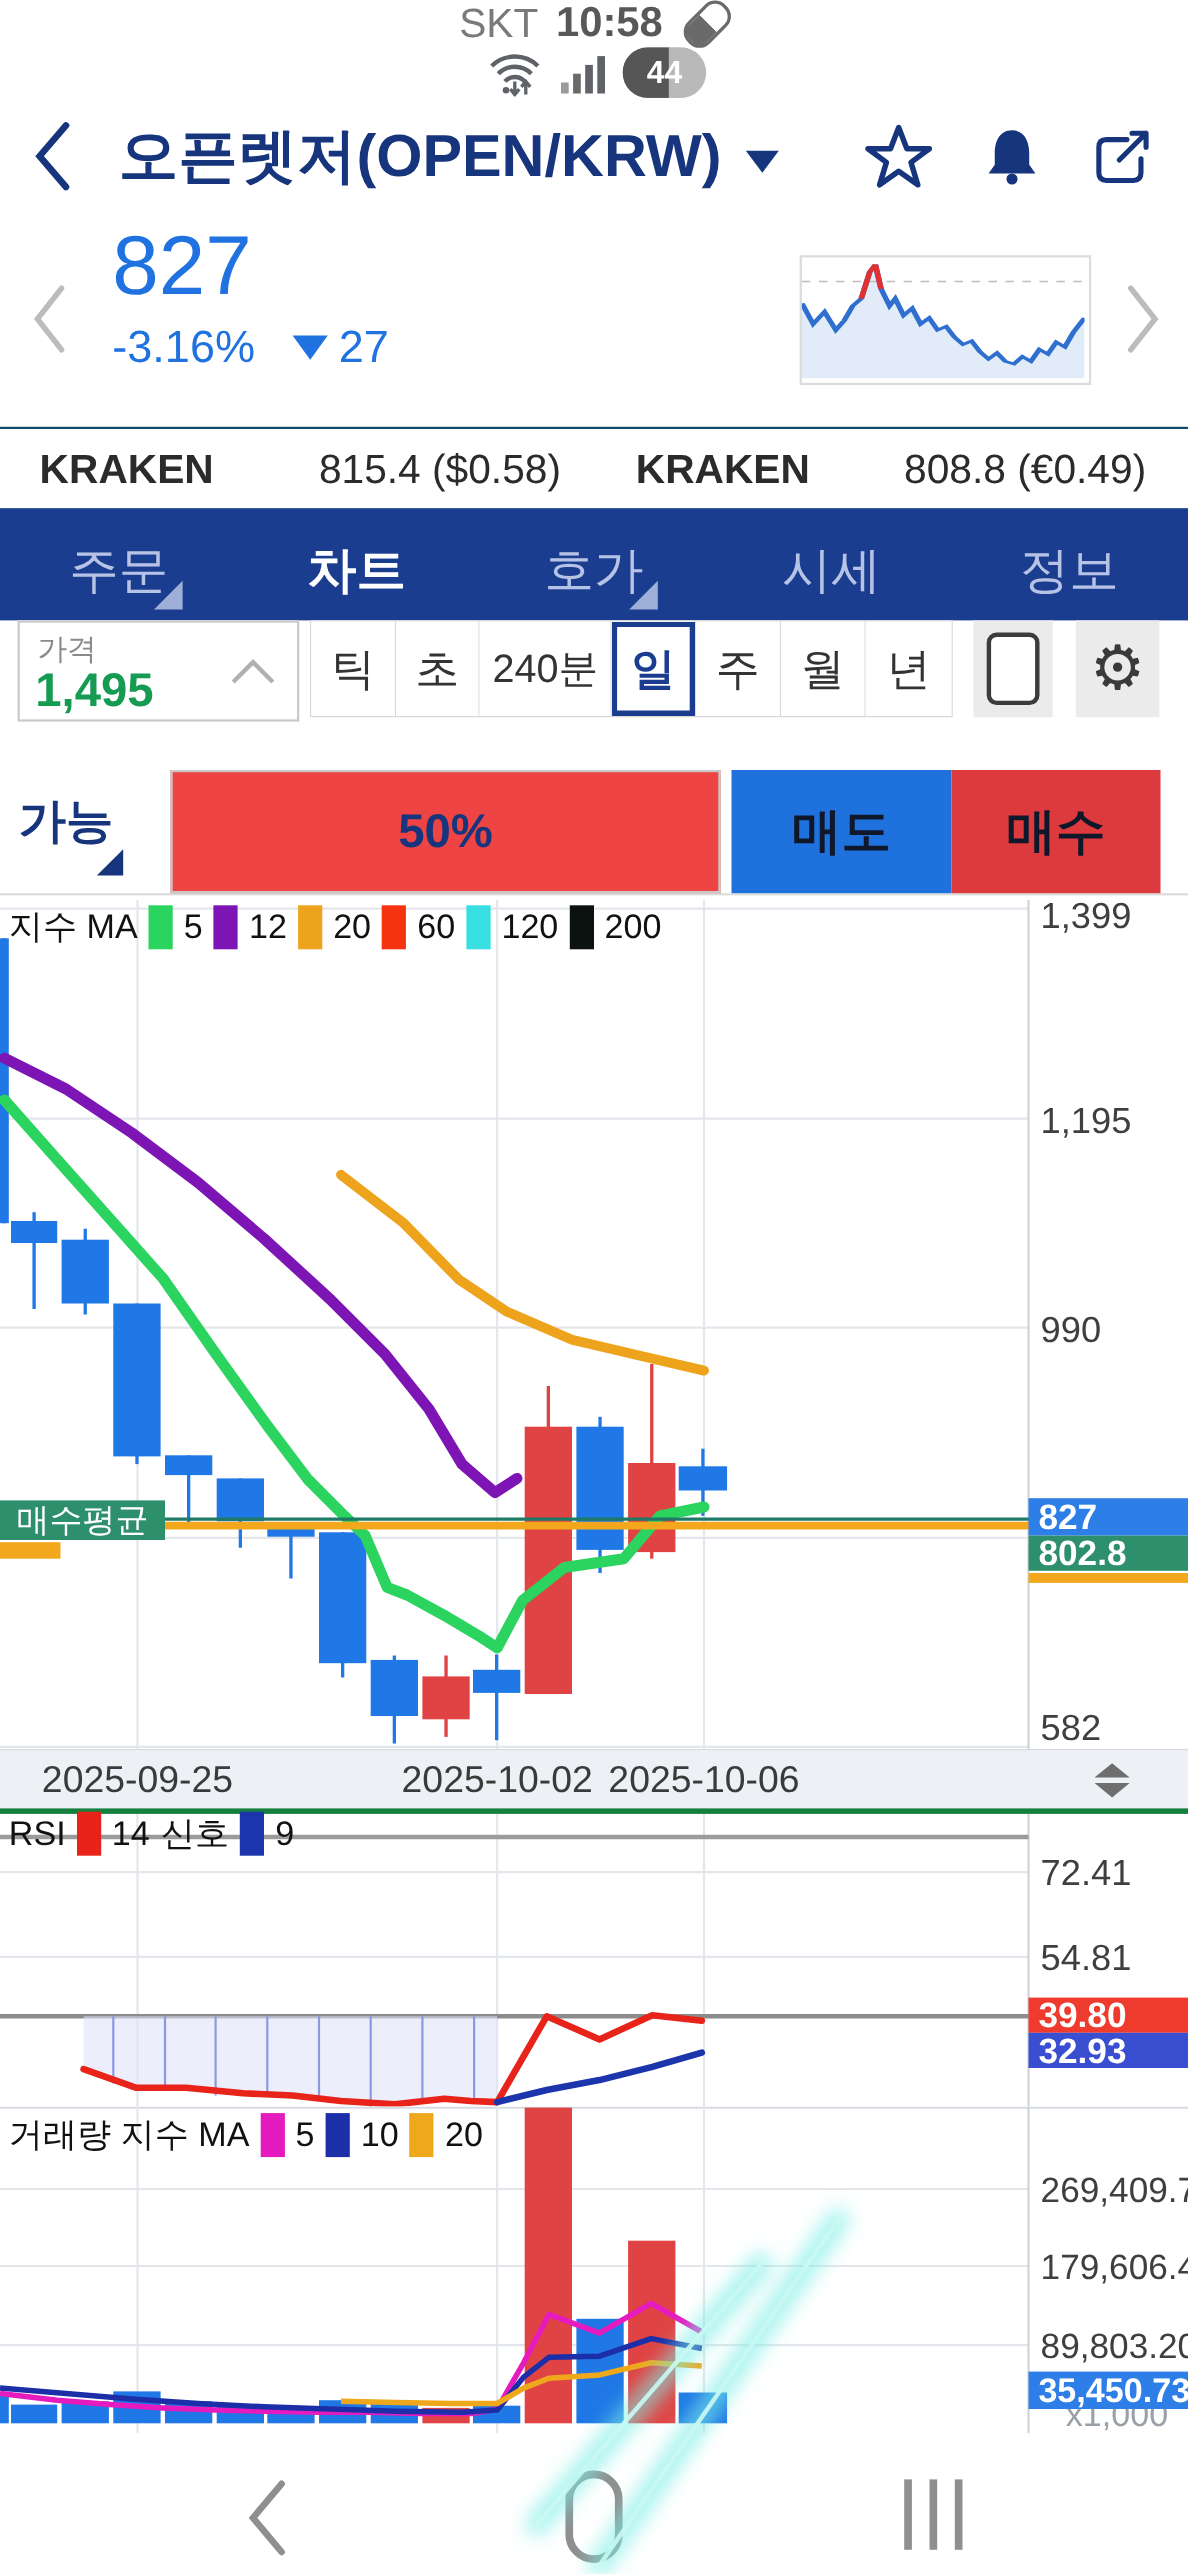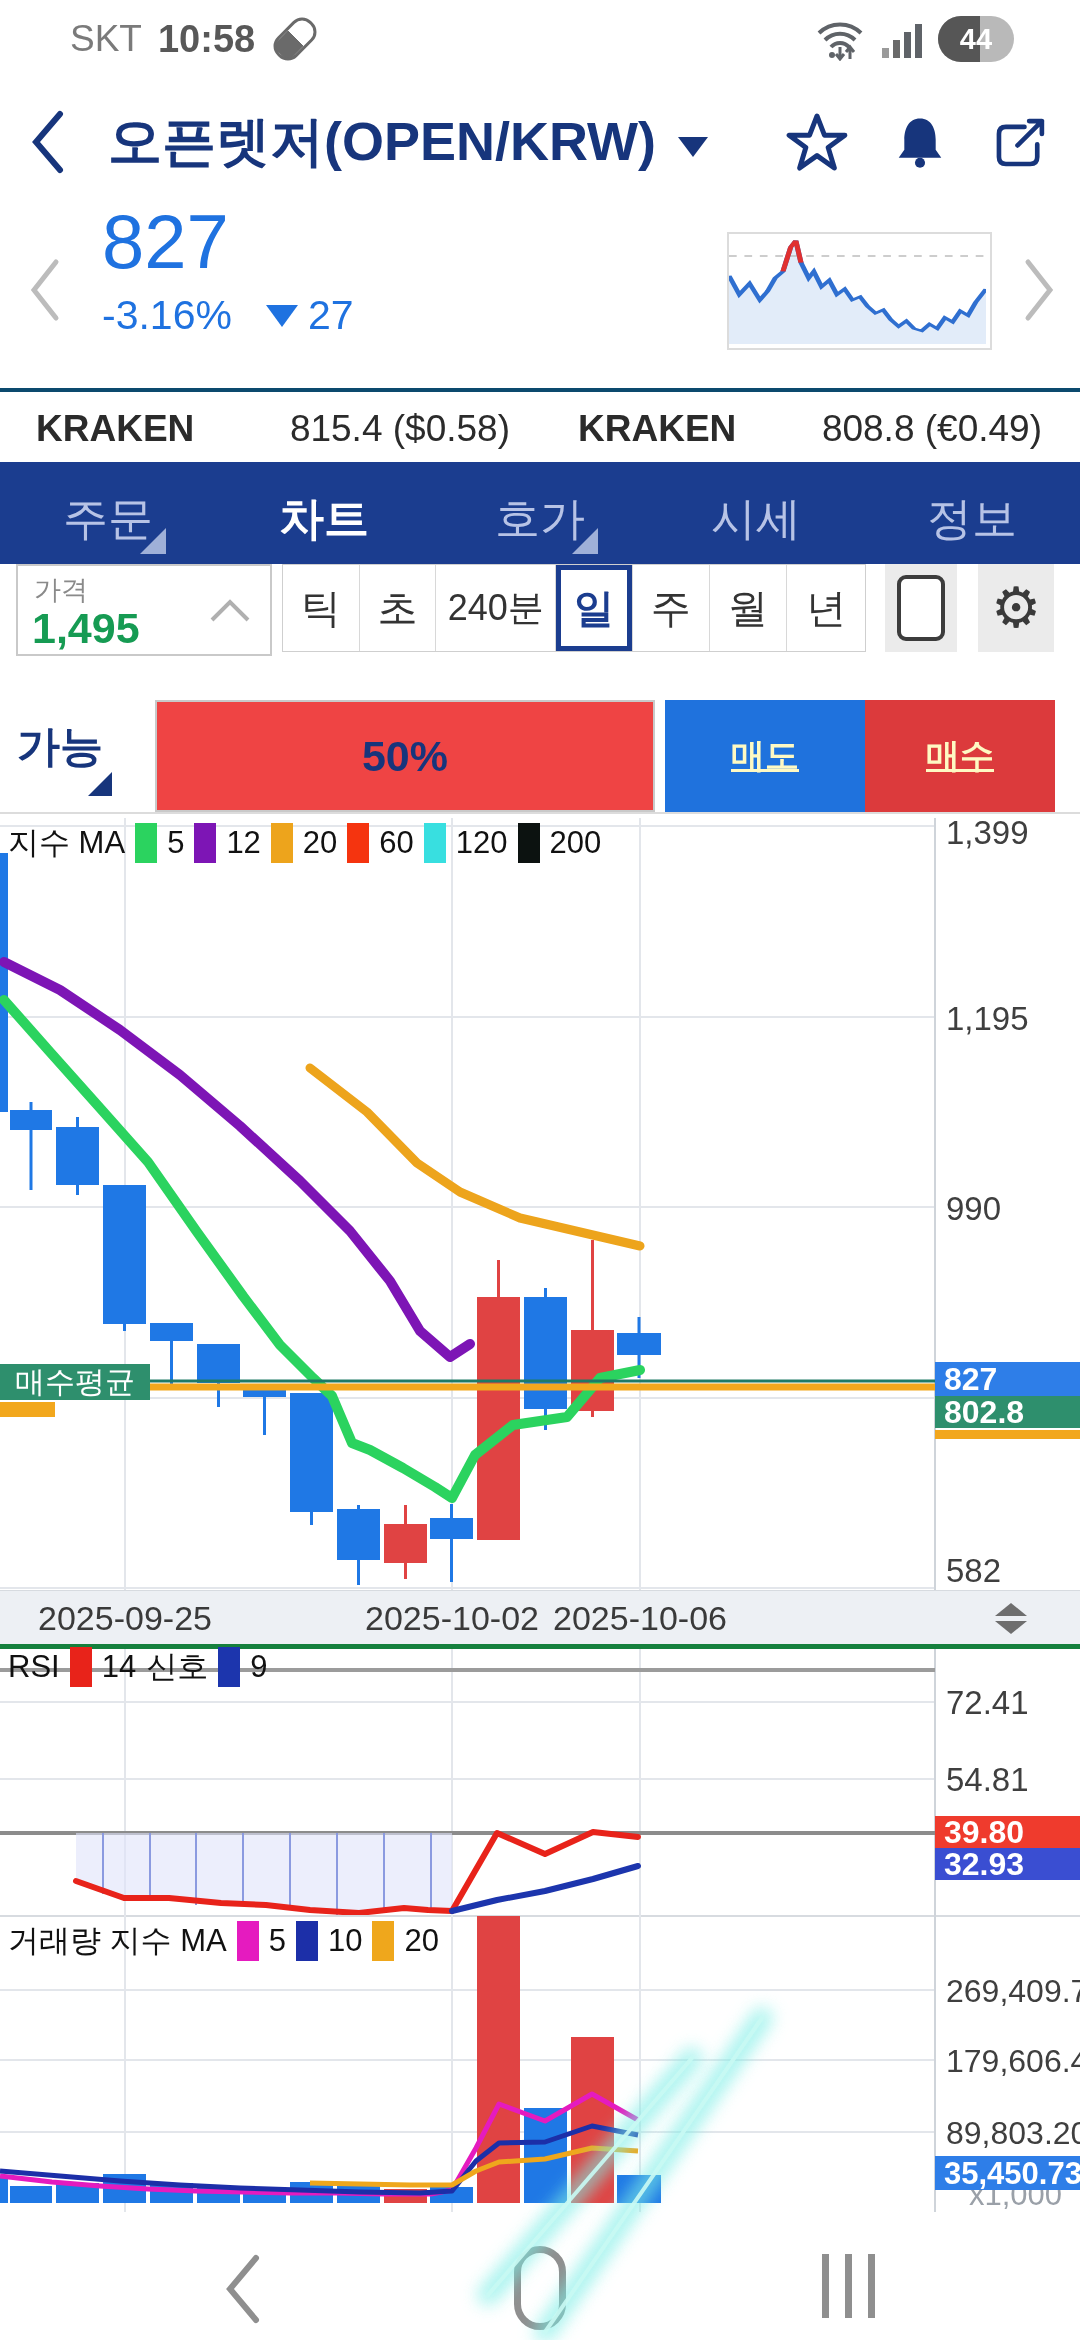--- a/index.html
+++ b/index.html
@@ -1,20 +1,20 @@
 <!DOCTYPE html>
 <html><head>
 <meta charset="utf-8">
 <style>
   html,body{margin:0;padding:0;background:#fff;}
   #screen{position:relative;width:1080px;height:2340px;background:#fff;overflow:hidden;
           font-family:"Liberation Sans",sans-serif;}
   
   .status-bar{position:absolute;top:0;left:0;width:100%;height:78px;display:flex;
-              justify-content:space-between;align-items:center;padding:0 66px 0 70px;box-sizing:border-box;}
+              justify-content:space-between;align-items:center;padding:0 66px 0 70px;box-sizing:border-box;flex-direction:column;}
   .sb-left{display:flex;align-items:center;gap:16px;}
   .sb-carrier{font-size:37px;color:#7a7a7a;}
   .sb-time{font-size:38px;font-weight:bold;color:#585858;}
   .pill-icon{width:42px;height:22px;border:3px solid #6a6a6a;border-radius:13px;
              background:linear-gradient(90deg,#6a6a6a 52%,rgba(0,0,0,0) 52%);transform:rotate(-45deg);}
   .sb-right{display:flex;align-items:center;gap:14px;}
   .battery{position:relative;width:76px;height:46px;border-radius:23px;background:#b9b9b9;overflow:hidden;}
   .battery-fill{position:absolute;left:0;top:0;bottom:0;width:55%;background:#565656;}
   .battery-text{position:absolute;left:0;top:0;width:100%;height:100%;display:flex;align-items:center;
                 justify-content:center;color:#fff;font-size:29px;font-weight:bold;z-index:1;}
@@ -27,21 +27,21 @@
   .hd-icons{margin-left:auto;display:flex;align-items:center;gap:44px;}
   
   .price-section{position:absolute;top:196px;left:0;width:100%;height:184px;}
   .ps-chev{position:absolute;top:62px;}
   .ps-price{position:absolute;left:102px;top:2px;font-size:76px;color:#1f72e0;}
   .ps-change{position:absolute;left:102px;top:96px;font-size:41px;color:#1f72e0;display:flex;align-items:center;gap:10px;}
   .down-tri{width:0;height:0;border-left:16px solid transparent;border-right:16px solid transparent;
             border-top:22px solid #1f72e0;display:inline-block;margin-left:24px;}
   .spark-box{position:absolute;left:727px;top:36px;width:261px;height:114px;border:2px solid #dcdcdc;background:#fff;}
   
-  .exchange-row{position:absolute;top:388px;left:0;width:100%;height:72px;border-top:4px solid #0c4a6e;
+  .exchange-row{position:absolute;top:388px;left:0;width:100%;height:72px;border-top:2px solid #0c4a6e;
                 border-bottom:2px solid #e6e6e6;font-size:37px;color:#2b2b2b;}
   .ex-name{position:absolute;top:16px;font-weight:bold;}
   .ex-val{position:absolute;top:16px;text-align:right;}
   
   .tab-bar{position:absolute;top:462px;left:0;width:100%;height:102px;background:#1b3d8f;display:flex;}
   .tab{flex:1;display:flex;align-items:center;justify-content:center;font-size:45px;color:#b7c3e6;position:relative;margin-top:12px;}
   .tab.active{color:#fff;font-weight:bold;}
   .tab .flyout{position:absolute;width:0;height:0;border-bottom:26px solid #9fb0d8;
                border-left:26px solid transparent;right:50px;bottom:10px;}
   
@@ -63,21 +63,21 @@
   .check-icon{width:40px;height:58px;border:4px solid #3c3c3c;border-radius:9px;background:#fff;}
   .gear-icon{font-family:"DejaVu Sans",sans-serif;font-size:56px;color:#3a3a3a;line-height:1;}
   
   .order-row{position:absolute;top:700px;left:0;width:100%;height:112px;border-bottom:2px solid #dcdcdc;}
   .avail{position:absolute;left:17px;top:18px;font-size:43px;font-weight:bold;color:#17357c;}
   .corner-tri{position:absolute;left:88px;top:72px;width:0;height:0;border-bottom:24px solid #17357c;
               border-left:24px solid transparent;}
   .pct-box{position:absolute;left:155px;top:0;width:496px;height:108px;border:2px solid #c9c9c9;
            display:flex;align-items:center;justify-content:center;font-size:43px;font-weight:bold;color:#17357c;background:#ef4444;}
   .sell-btn,.buy-btn{position:absolute;top:0;height:112px;display:flex;align-items:center;justify-content:center;
-           color:#fef9c3;font-size:34px;font-weight:bold;border:none;text-decoration:underline;}
+           color:#0f172a;font-size:45px;font-weight:bold;border:none;}
   .sell-btn{left:665px;width:200px;background:#1f72dd;}
   .buy-btn{left:865px;width:190px;background:#dc3a3c;}
   
   .panel-svg{position:absolute;left:0;}
   .legend{position:absolute;display:flex;align-items:center;gap:10px;font-size:31px;color:#111;z-index:5;}
   .legend .swatch{display:inline-block;width:22px;height:40px;}
   .date-band{position:absolute;top:1590px;left:0;width:100%;height:53px;background:#edf0f4;
              border-top:1px solid #d7dbe0;border-bottom:5px solid #15803d;z-index:4;}
   .date-label{position:absolute;top:8px;transform:translateX(-50%);font-size:34px;color:#3a3a3a;}
   .band-caret{position:absolute;left:995px;top:12px;}

